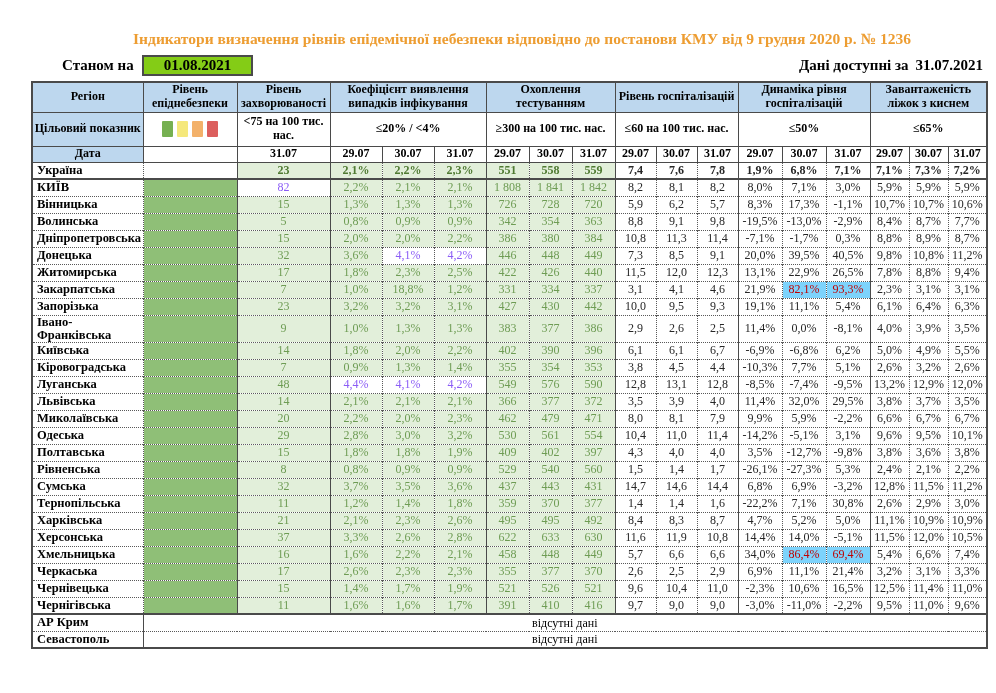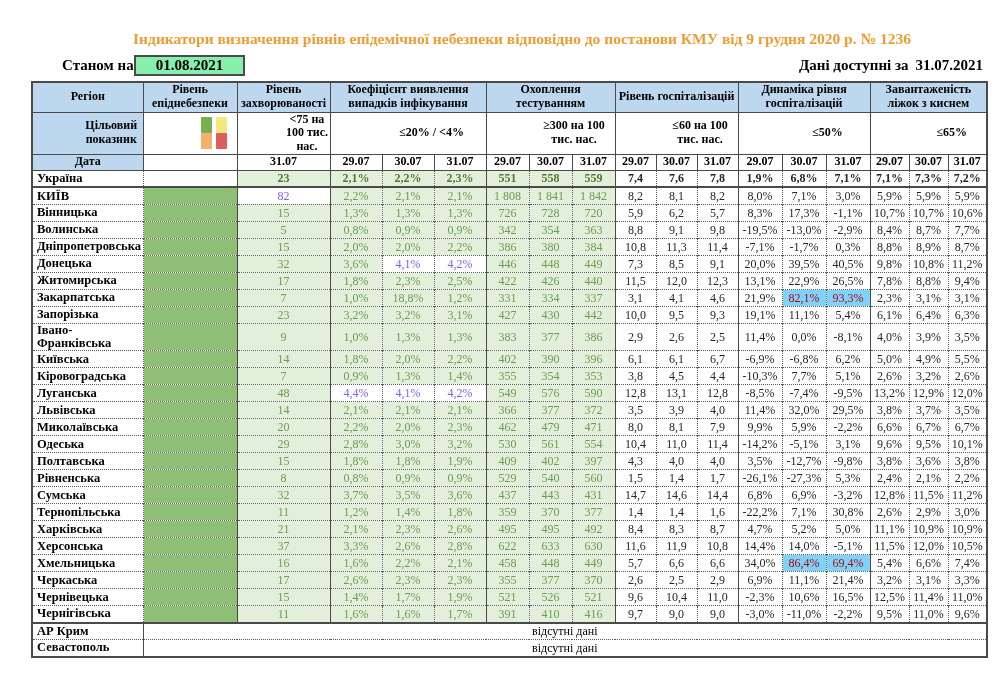--- a/index.html
+++ b/index.html
@@ -2,32 +2,32 @@
 <html><head>
 <meta charset="utf-8">
 <style>
   * { box-sizing: border-box; margin: 0; padding: 0; }
   html,body { background:#fff; }
   body { font-family: "Liberation Serif", "DejaVu Serif", serif; }
   .page { position:relative; width:996px; height:693px; background:#fff; overflow:hidden; }
   .title { margin-top:30px; text-align:center; font-weight:bold; font-size:15.5px; color:#ED9D32;padding-left:48px; }
   .subhead { display:flex; justify-content:space-between; align-items:center;
              margin:7px 13px 5px 62px; font-weight:bold; font-size:15px; color:#000; }
-  .asof-box { display:inline-block; background:#86efac; border:2px solid #4a4a4a;
-              padding:0 20px; min-width:100px; text-align:center; }
+  .asof-box { display:inline-block; background:#84cc16; border:2px solid #4a4a4a;
+              padding:0 20px; margin-left:8px; min-width:100px; text-align:center; }
   .avail-date { margin-left:7px; }
   table { border-collapse:collapse; table-layout:fixed; width:955px; margin-left:31px;
           border:2px solid #4a4a4a; }
   td, th { overflow:hidden; text-align:center; vertical-align:middle; padding:0 1px;
            white-space:nowrap; }
   thead th, thead td { border:1px solid #4a4a4a; background:#BDD7EE; font-weight:bold;
            font-size:12px; color:#000; line-height:1.15; white-space:normal; }
   thead td.plain { background:#fff; }
   thead tr.gh th { height:30px; }
-  thead tr.tg td { height:34px;padding-left:48px; }
+  thead tr.tg td { height:34px; }
   thead tr.dt td { height:16px; }
   tbody td { border-top:1px dotted #595959; border-left:1px dotted #595959;
              height:17px; font-size:12px; line-height:1.05; }
   .gl { border-left:1px solid #4a4a4a !important; }
   tr.sep-bottom td { border-bottom:2px solid #4a4a4a; }
   tr.sep-top td { border-top:2px solid #4a4a4a !important; }
   td.region { text-align:left; padding-left:4px; font-weight:bold; font-size:12.5px;
               background:#fff; color:#000; white-space:pre-line; }
   td.epid { background:#fff; }
   td.epid.green { background:#8FBF77; }

